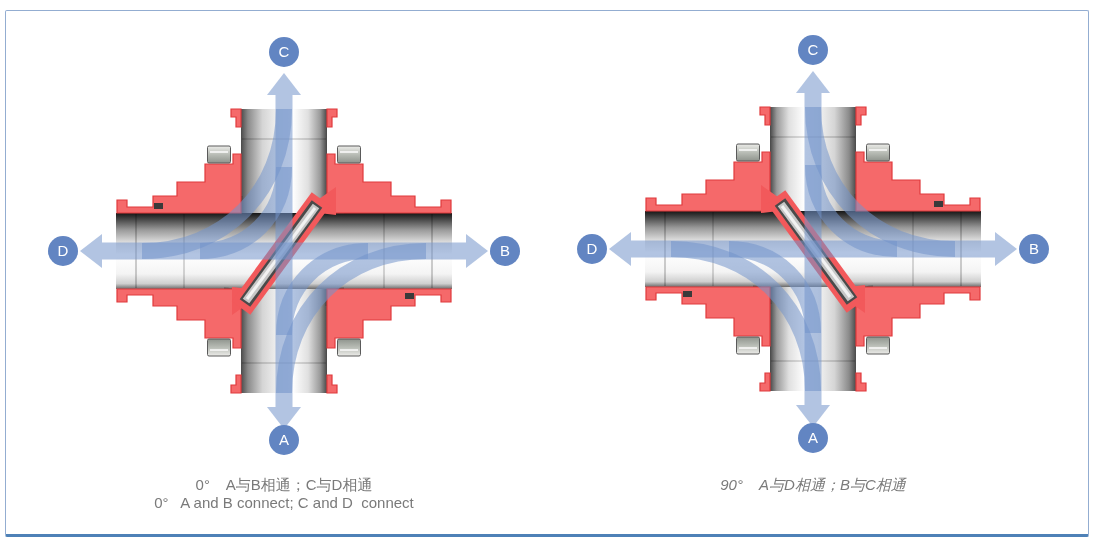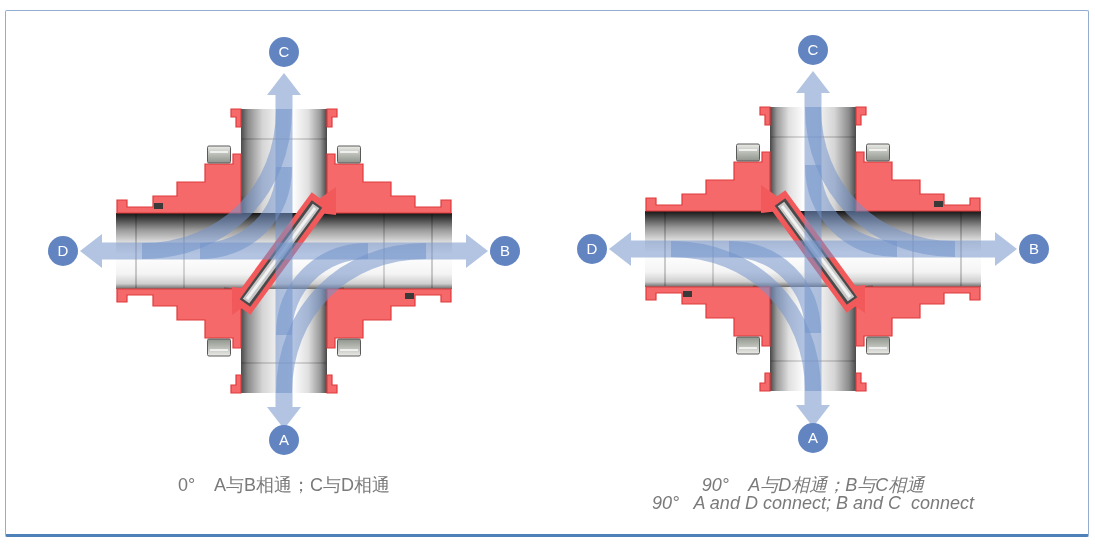--- a/index.html
+++ b/index.html
@@ -19,21 +19,21 @@
     background:#6285c2;color:#ffffff;font-size:15px;line-height:30px;
     text-align:center;user-select:none;
   }
   .port.p-top{left:225px;top:-9px;}
   .port.p-bottom{left:225px;top:379px;}
   .port.p-left{left:4px;top:190px;}
   .port.p-right{left:446px;top:190px;}
   .caption{
     position:absolute;left:0;width:480px;text-align:center;color:#7a7a7a;
   }
-  .cap-line{font-size:18px;line-height:18px;white-space:pre;}
+  .cap-line{font-size:15px;line-height:18px;white-space:pre;}
 </style>
 </head>
 <body>
 
 <div class="frame"></div>
 
 <section class="unit" style="left:44px;top:46px;">
   <svg width="480" height="410" viewBox="-240 -205 480 410">
     <defs>
       <linearGradient id="gradH" x1="0" y1="0" x2="0" y2="1">
@@ -136,30 +136,30 @@
     <use href="#valveGraphic"></use>
   </svg>
 
   <div class="port p-top">C</div>
   <div class="port p-right">B</div>
   <div class="port p-bottom">A</div>
   <div class="port p-left">D</div>
 
   <div class="caption" style="top:430px;">
     <div class="cap-line">0°    A与B相通；C与D相通</div>
+    <div class="cap-line">0°   A and B connect; C and D  connect</div>
   </div>
 </section>
 
 <section class="unit" style="left:573px;top:44px;">
   <svg width="480" height="410" viewBox="-240 -205 480 410">
     <use href="#valveGraphic" transform="scale(-1,1)"></use>
   </svg>
 
   <div class="port p-top">C</div>
   <div class="port p-right">B</div>
   <div class="port p-bottom">A</div>
   <div class="port p-left">D</div>
 
   <div class="caption" style="top:432px;font-style:italic;">
     <div class="cap-line">90°    A与D相通；B与C相通</div>
-    <div class="cap-line">90°   A and D connect; B and C  connect</div>
   </div>
 </section>
 
 </body></html>

